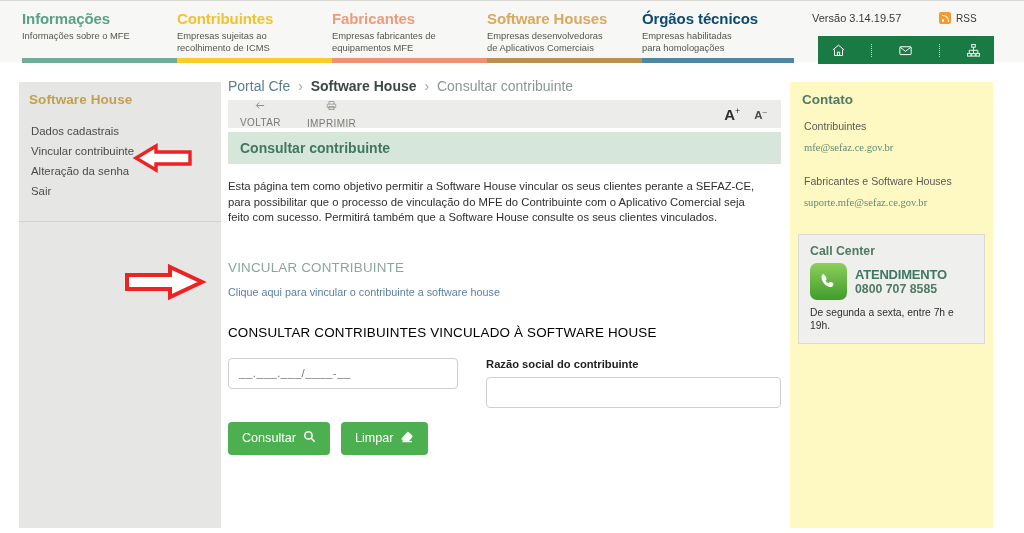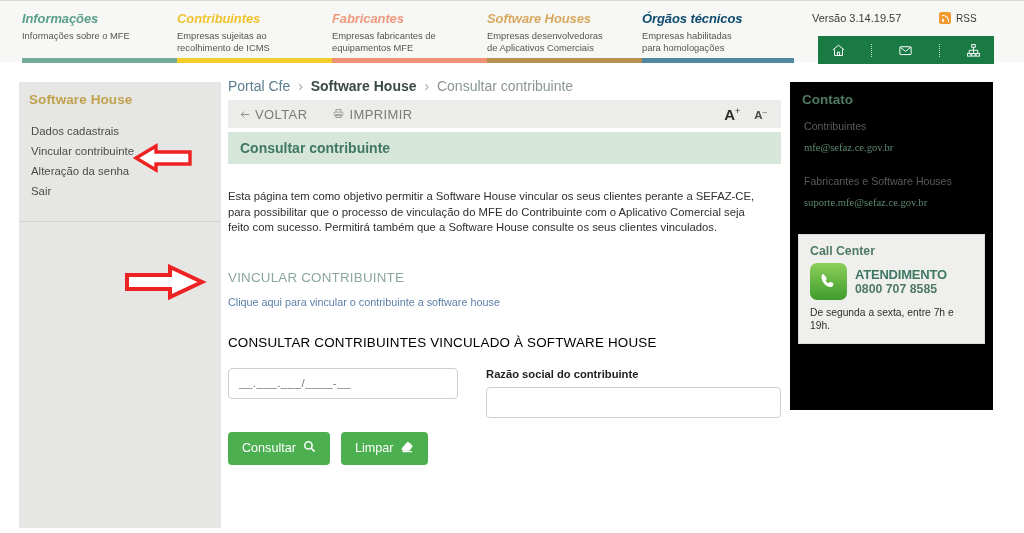--- a/index.html
+++ b/index.html
@@ -27,26 +27,25 @@
     box-sizing: border-box;
   }
   .nav-cols {
     position: absolute;
     left: 22px; top: 9px;
     display: flex;
   }
   .nav-col { width: 155px; }
   .nav-col.wide { width: 152px; }
   .nav-title {
-    font-size: 13px;
+    font-size: 15px;
     font-weight: bold;
     letter-spacing: -0.1px;
     line-height: 17px;
     white-space: nowrap;
-    font-style: italic;
   }
   .nav-sub {
     font-size: 9.4px;
     color: #56564f;
     line-height: 11.6px;
     margin-top: 3px;
   }
   .nav-underlines {
     position: absolute;
     left: 22px; top: 57px;
@@ -162,24 +161,25 @@
     height: 28px;
     background: #ececea;
     display: flex;
     align-items: center;
     position: relative;
   }
   .tb-btn {
     display: flex;
     align-items: center;
     gap: 5px;
-    font-size: 13px;
+    font-size: 10px;
     color: #7b7b76;
     letter-spacing: .4px;
     cursor: pointer;
+    flex-direction: column;
   }
   .tb-voltar { margin-left: 12px; }
   .tb-imprimir { margin-left: 26px; }
   .tb-right {
     position: absolute;
     right: 14px; top: 0;
     height: 28px;
     display: flex;
     align-items: center;
     gap: 14px;
@@ -196,21 +196,21 @@
     display: flex;
     align-items: center;
     padding-left: 12px;
     font-size: 14px;
     font-weight: bold;
     color: #3f7763;
     box-sizing: border-box;
   }
 
   .intro {
-    margin-top: 25px;
+    margin-top: 15px;
     font-size: 11.3px;
     color: #2f2f2d;
     line-height: 15.5px;
     width: 540px;
   }
 
   .section-head {
     font-size: 13.4px;
     color: #8aa89a;
     letter-spacing: .2px;
@@ -277,22 +277,22 @@
     gap: 7px;
     padding: 0 14px;
     cursor: pointer;
   }
 
   
   .rightcol {
     position: absolute;
     left: 790px; top: 82px;
     width: 203px;
-    height: 328px;
-    background: #000000;
+    height: 446px;
+    background: #fef9c3;
   }
   .rc-title {
     font-size: 13.5px;
     font-weight: bold;
     color: #4f7a63;
     padding: 10px 0 0 12px;
   }
   .rc-grp { padding-left: 14px; margin-top: 13px; }
   .rc-lbl { font-size: 10.6px; color: #5a5a55; }
   .rc-mail {

